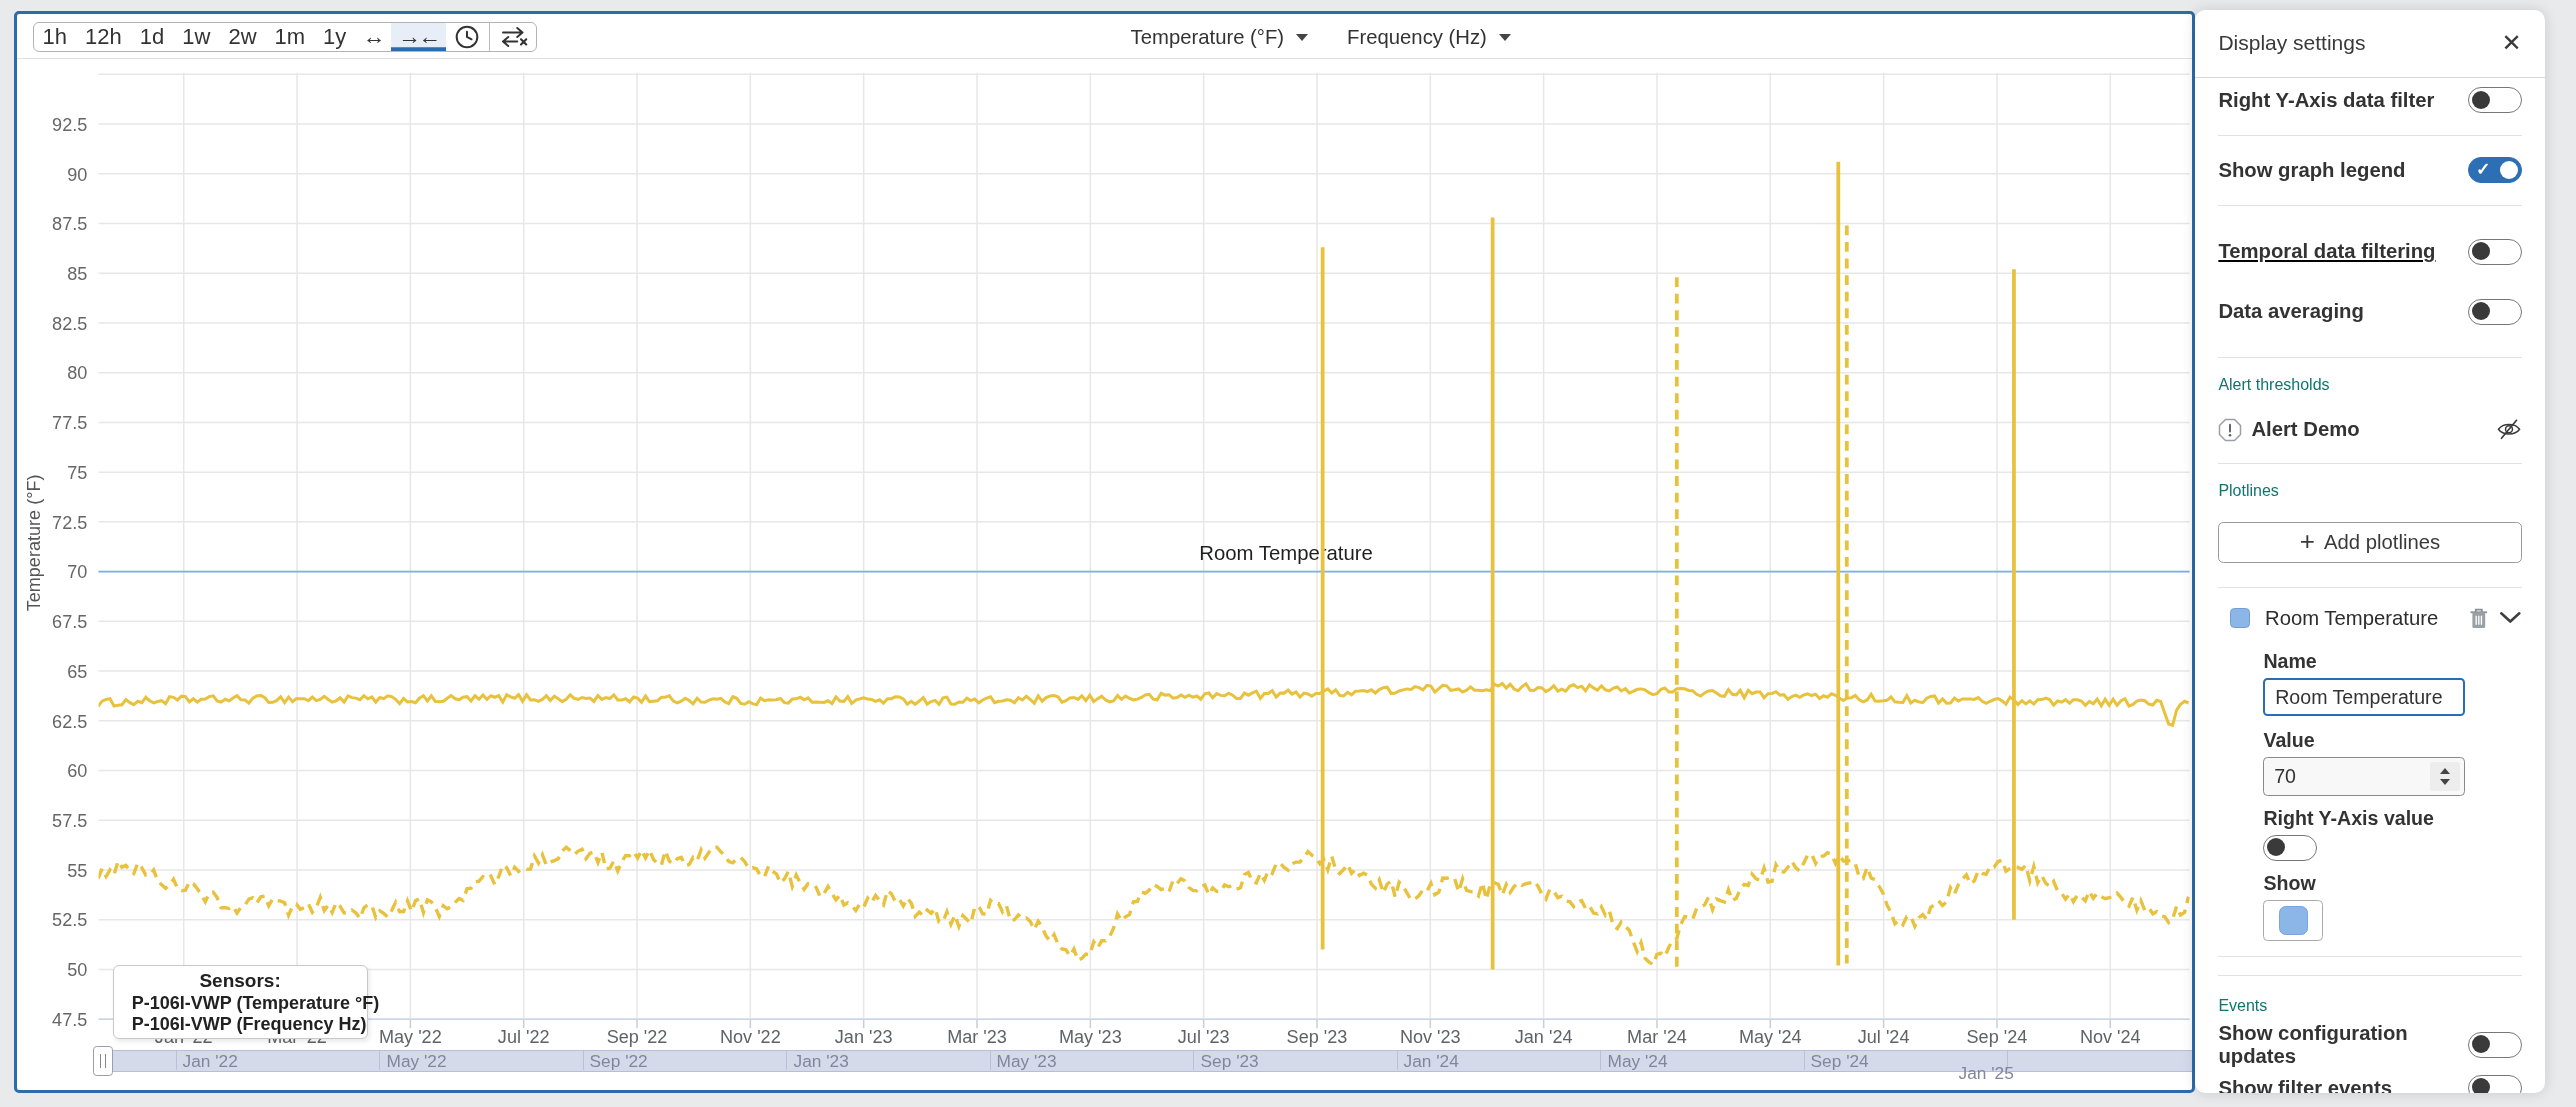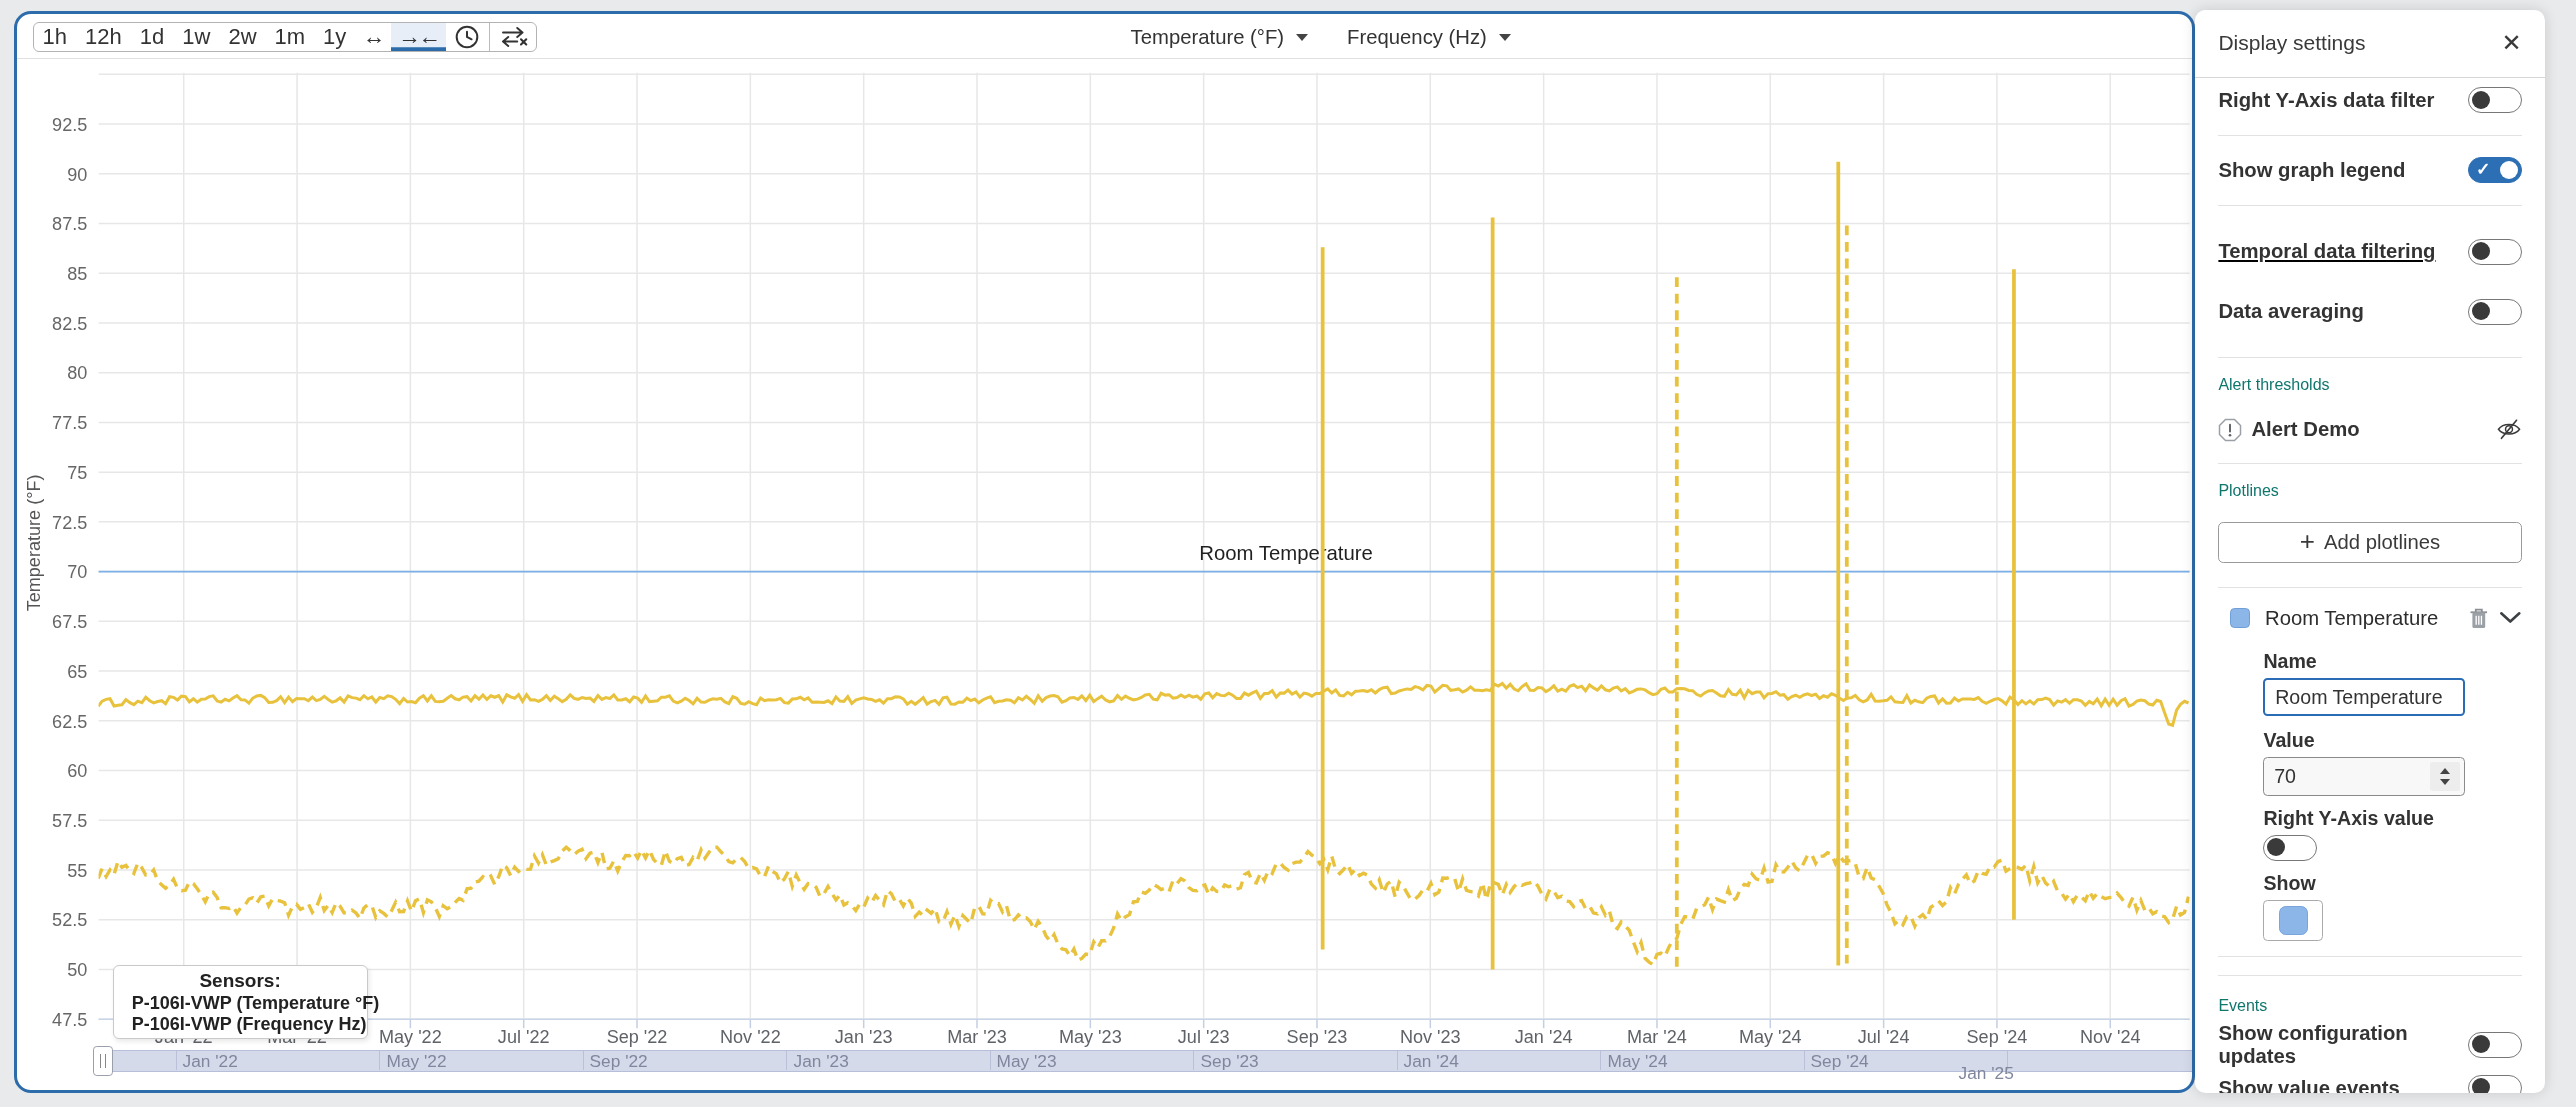--- a/index.html
+++ b/index.html
@@ -1,21 +1,21 @@
 <!DOCTYPE html>
 <html style="font-size:12px"><head>
 <meta charset="utf-8">
 <style>
   html,body{margin:0;padding:0;}
   body{font-family:"Liberation Sans",sans-serif;background:#e9eaec;}
   .page{position:relative;width:2576px;height:1108px;overflow:hidden;background:#e9eaec;}
 
   
   .chart-card{position:absolute;left:13.6px;top:10.6px;width:2181px;height:1082px;
-    box-sizing:border-box;background:#fff;border:3px solid #2d6cab;border-radius:17px;overflow:hidden;}
+    box-sizing:border-box;background:#fff;border:3px solid #2d6cab;border-radius:5px;overflow:hidden;}
   .card-inner{position:relative;width:2175px;height:1076px;}
 
   .toolbar{position:absolute;left:16px;top:8.3px;height:30px;display:flex;align-items:stretch;
     border:1.5px solid #b3b3b3;border-radius:6px;background:#fff;box-sizing:border-box;}
   .rb{display:flex;align-items:center;justify-content:center;padding:0 9px;font-size:22px;color:#333;cursor:pointer;}
   .rb.icon-btn{padding:0 7.5px;}
   .rb.sel{background:#e7eef8;box-shadow:inset 0 -3.8px 0 0 #2d6cab;}
   .tb-divider{width:1.5px;background:#bbb;margin:0 1.5px;}
   .arrow-glyph{font-size:22.6px;letter-spacing:-2.3px;}
 
@@ -414,21 +414,21 @@
       <div class="section-h" style="margin-top:19.6px;">Events</div>
 
       <div class="row" style="margin-top:9px;">
         <span class="row-label">Show configuration updates</span>
         <div class="toggle">
           <span class="knob"></span>
         </div>
       </div>
 
       <div class="row" style="margin-top:7.5px;">
-        <span class="row-label">Show value events</span>
+        <span class="row-label">Show filter events</span>
         <div class="toggle">
           <span class="knob"></span>
         </div>
       </div>
 
     </div>
   </div>
 </div>
 
 

